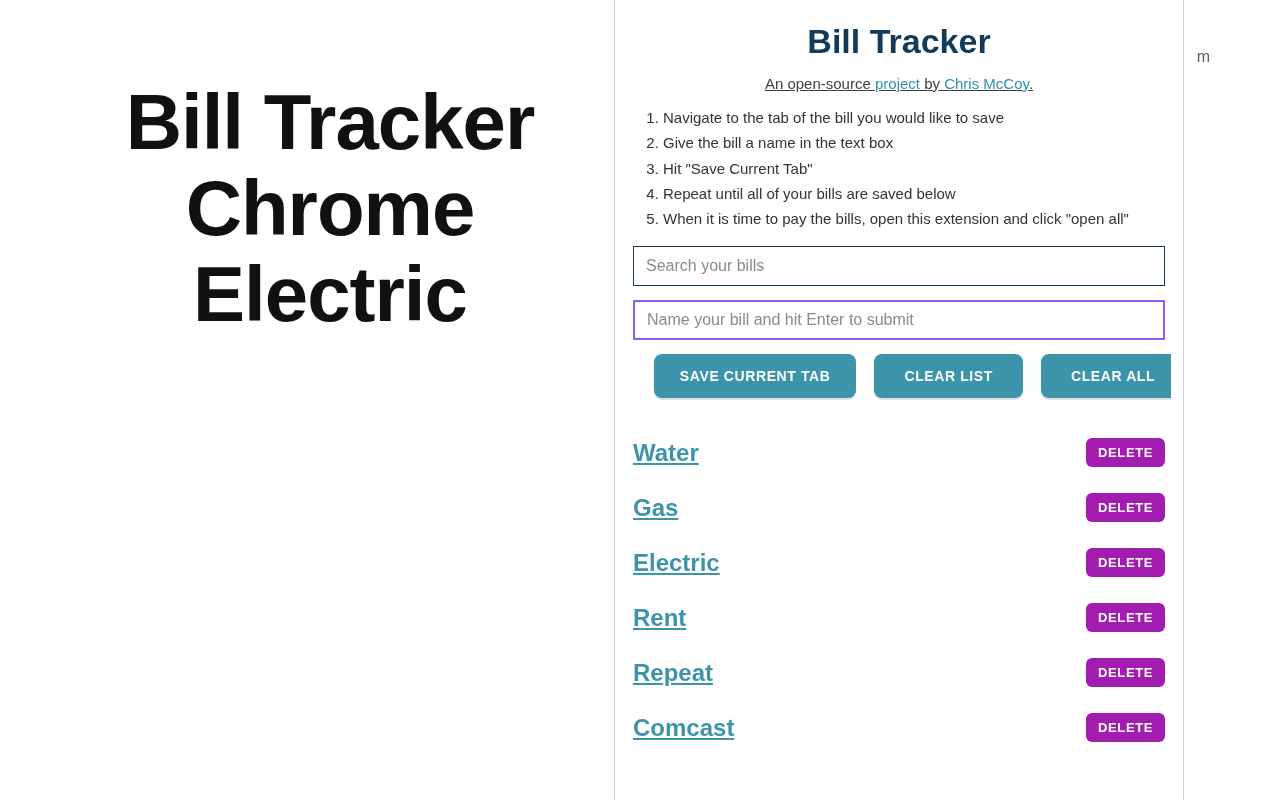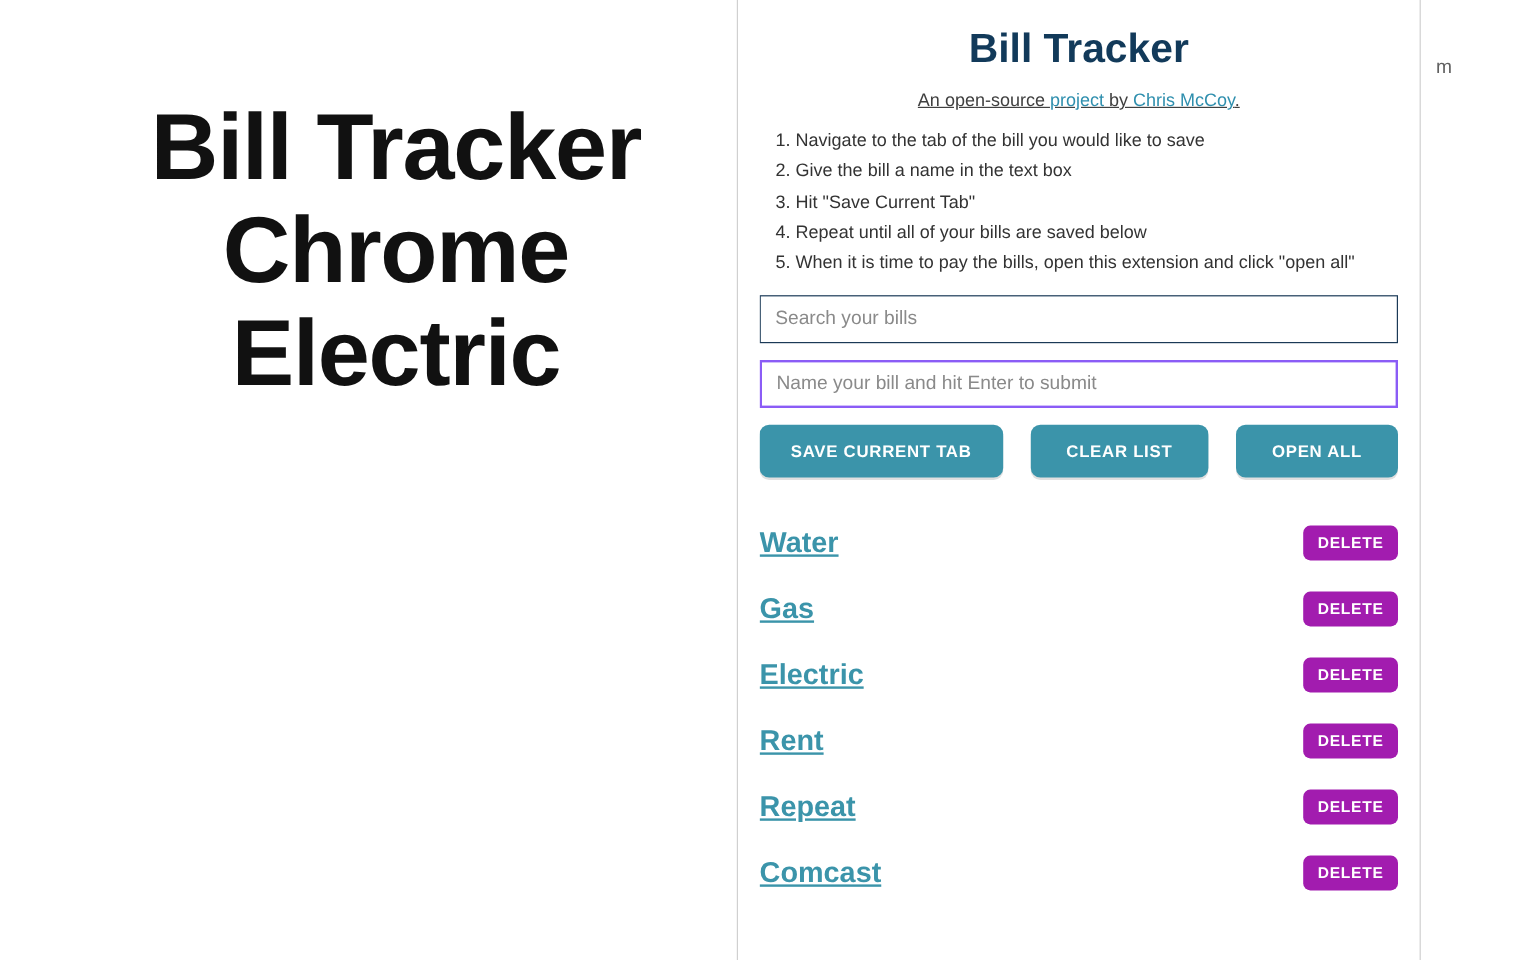--- a/index.html
+++ b/index.html
@@ -85,23 +85,25 @@
       color: #333;
       outline: none;
       margin-bottom: 14px;
       background: #fff;
     }
     .field::placeholder { color: #8a8a8a; }
     .field.focused { border: 2px solid #8b5cf6; }
 
     .btn-row {
       display: flex;
-      justify-content: space-between;
+      gap: 18px;
+      justify-content: center;
       margin-top: 4px;
       margin-bottom: 34px;
+      margin-left: 41px;
     }
     .btn {
       flex: 0 0 auto;
       background: #3b94aa;
       color: #fff;
       font-weight: 700;
       letter-spacing: 0.6px;
       font-size: 14px;
       border: none;
       border-radius: 8px;
@@ -178,21 +180,21 @@
           <li>When it is time to pay the bills, open this extension and click "open all"</li>
         </ol>
 
         <input class="field" type="text" placeholder="Search your bills" style="">
 
         <input class="field focused" type="text" placeholder="Name your bill and hit Enter to submit" style="">
 
         <div class="btn-row">
           <button class="btn save">SAVE CURRENT TAB</button>
           <button class="btn clear">CLEAR LIST</button>
-          <button class="btn openall">OPEN ALL</button>
+          <button class="btn openall">CLEAR ALL</button>
         </div>
 
         <div class="bill-list">
           <div class="bill-item">
             <a href="#" class="bill-name">Water</a>
             <button class="delete-btn">DELETE</button>
           </div>
           <div class="bill-item">
             <a href="#" class="bill-name">Gas</a>
             <button class="delete-btn">DELETE</button>

